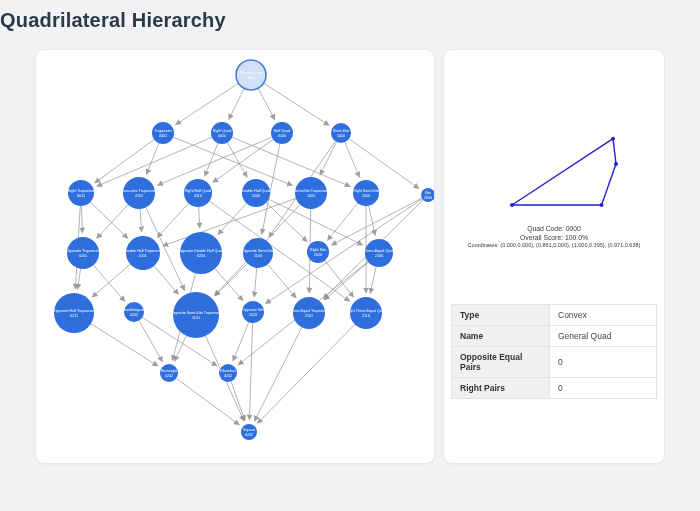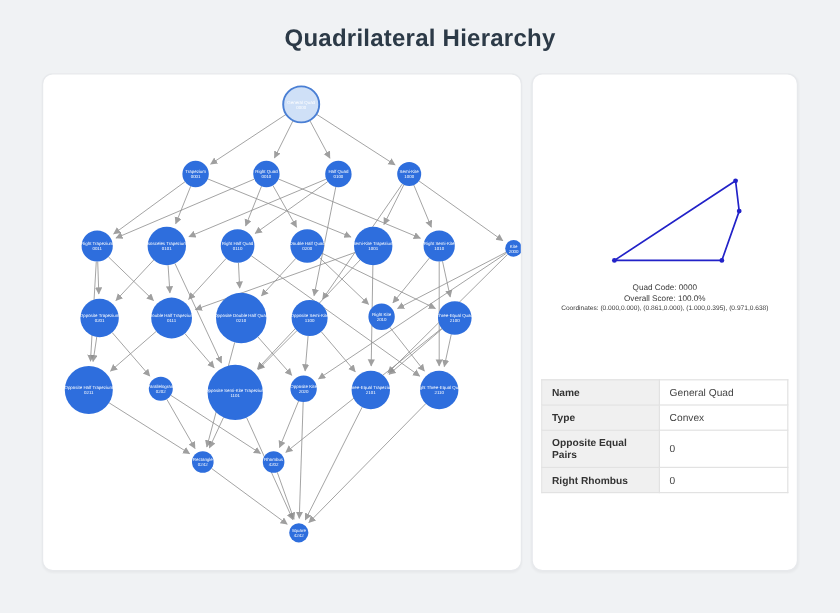--- a/index.html
+++ b/index.html
@@ -2,25 +2,24 @@
 <html><head>
 <meta charset="utf-8">
 <style>
   * { margin: 0; padding: 0; box-sizing: border-box; }
   html,body { width: 700px; height: 511px; overflow: hidden; }
   body {
     background: #f0f2f4;
     font-family: "Liberation Sans", sans-serif;
   }
   .page-title {
-    text-align: center;
     font-size: 20px;
     font-weight: bold;
     color: #2c3a47;
-    padding-top: 21px;
+    padding-top: 9px;
     letter-spacing: .2px;
   }
   .layout {
     display: flex;
     margin: 17px 0 0 35px;
     gap: 8px;
   }
   .panel {
     background: #ffffff;
     border: 1px solid #e7e9ec;
@@ -287,31 +286,31 @@
         </svg>
     </div>
     <div class="quad-info">
       <div class="line-a">Quad Code: 0000</div>
       <div class="line-b">Overall Score: 100.0%</div>
       <div class="line-c">Coordinates: (0.000,0.000), (0.861,0.000), (1.000,0.395), (0.971,0.638)</div>
     </div>
     <table class="props-table">
       <tbody id="props-tbody">
           <tr>
+            <td class="k">Type</td>
+            <td class="v">Convex</td>
+          </tr>
+          <tr>
             <td class="k">Name</td>
             <td class="v">General Quad</td>
-          </tr>
-          <tr>
-            <td class="k">Type</td>
-            <td class="v">Convex</td>
           </tr>
           <tr>
             <td class="k">Opposite Equal Pairs</td>
             <td class="v">0</td>
           </tr>
           <tr>
-            <td class="k">Right Rhombus</td>
+            <td class="k">Right Pairs</td>
             <td class="v">0</td>
           </tr>
         </tbody>
     </table>
   </div>
 </div>
 
 </body></html>

